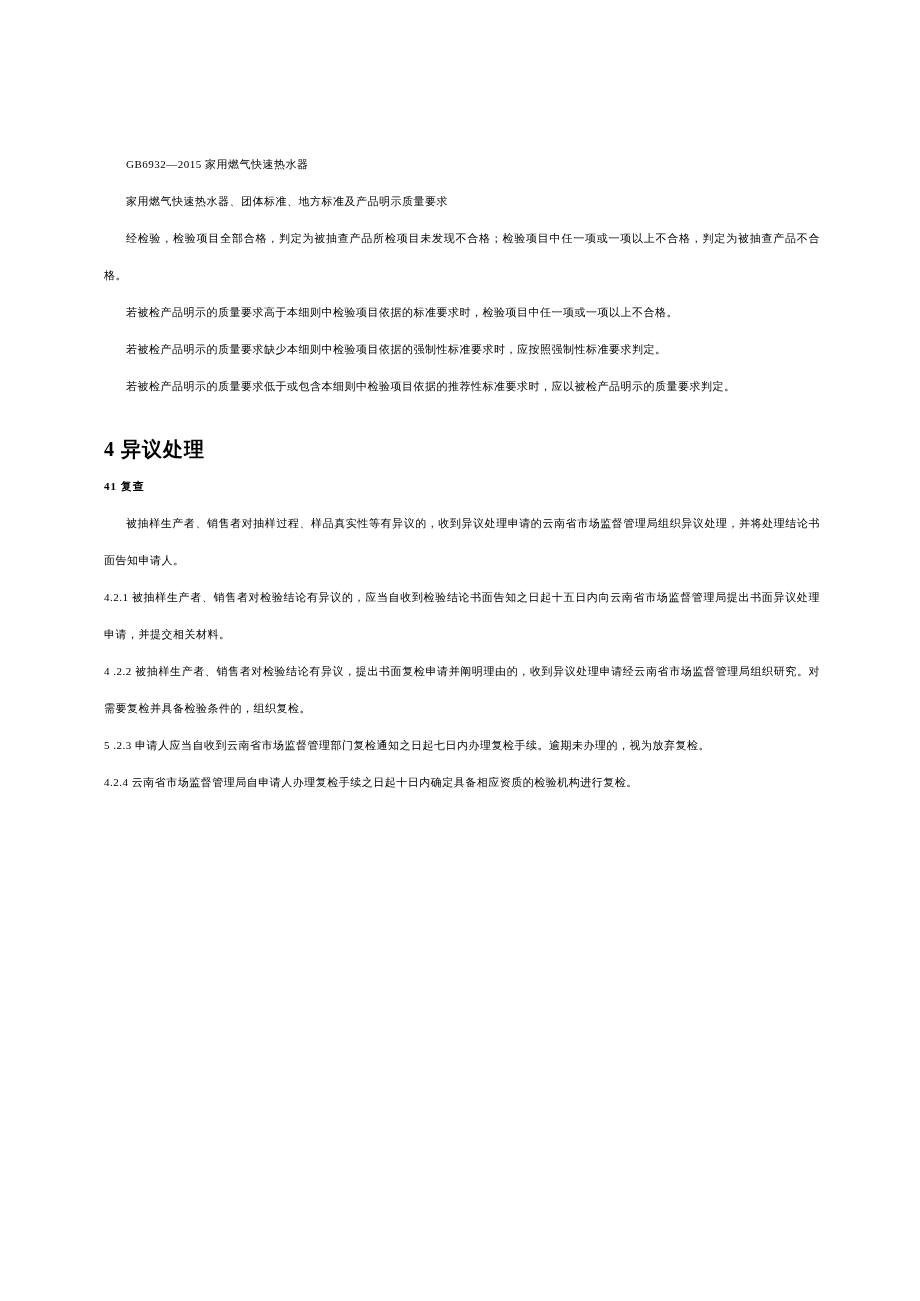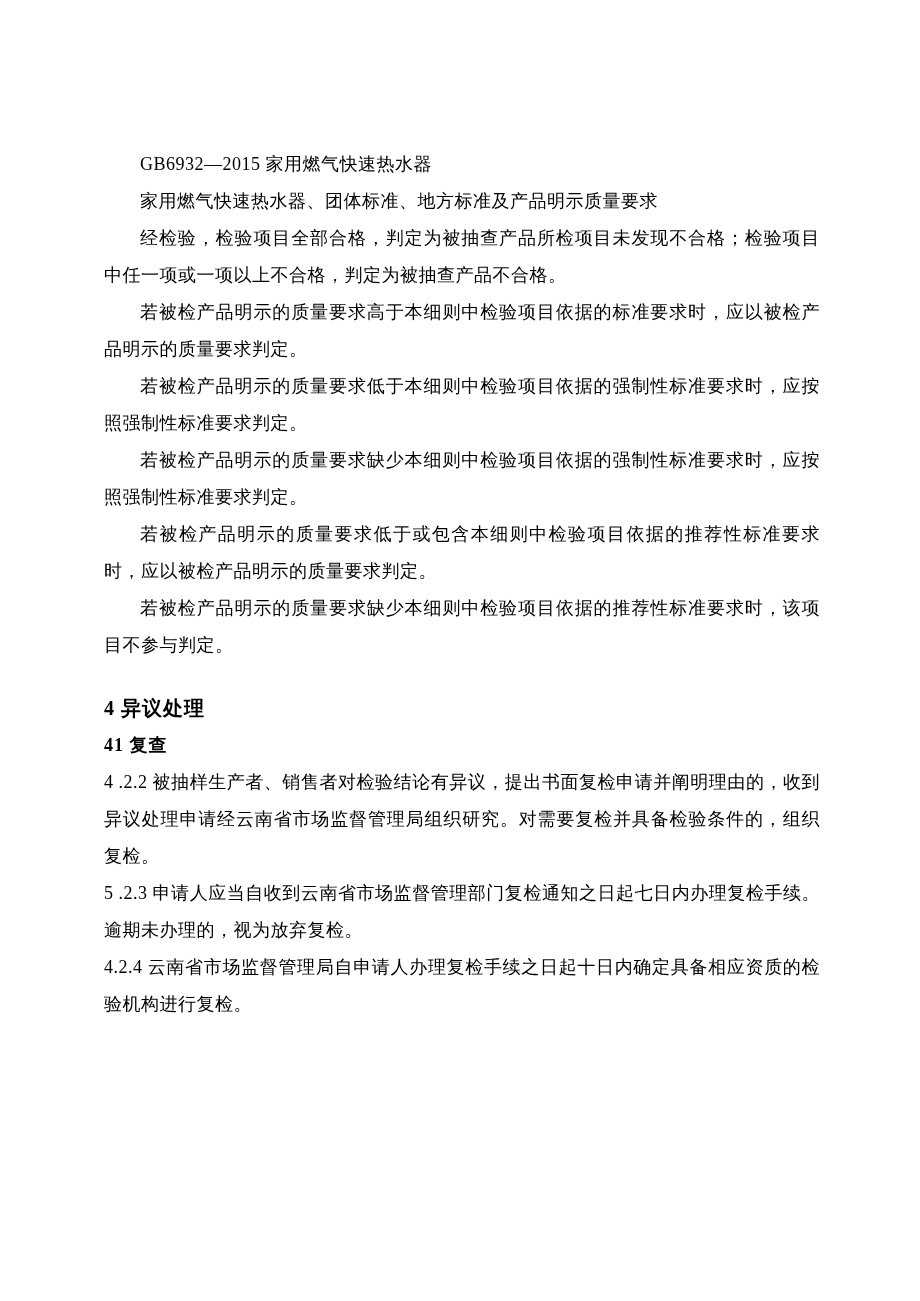--- a/index.html
+++ b/index.html
@@ -11,21 +11,21 @@
   }
   .page {
     box-sizing: border-box;
     width: 920px;
     min-height: 1301px;
     background: #ffffff;
     padding: 146px 100px 60px 104px;
   }
   .para {
     margin: 0;
-    font-size: 18px;
+    font-size: 11px;
     line-height: 37px;
     text-align: justify;
     letter-spacing: 0.5px;
   }
   .indent {
     text-indent: 2em;
   }
   .heading-major {
     font-weight: bold;
     font-size: 20px;
@@ -38,23 +38,23 @@
     font-family: Liberation Serif, serif;
   }
 </style>
 </head>
 <body>
 
 <div class="page">
   <p class="para indent">GB6932—2015 家用燃气快速热水器</p>
   <p class="para indent">家用燃气快速热水器、团体标准、地方标准及产品明示质量要求</p>
   <p class="para indent">经检验，检验项目全部合格，判定为被抽查产品所检项目未发现不合格；检验项目中任一项或一项以上不合格，判定为被抽查产品不合格。</p>
-  <p class="para indent">若被检产品明示的质量要求高于本细则中检验项目依据的标准要求时，应以被检产品明示的质量要求判定。</p>
-  <p class="para indent">若被检产品明示的质量要求低于本细则中检验项目依据的强制性标准要求时，应按照强制性标准要求判定。</p>
+  <p class="para indent">若被检产品明示的质量要求高于本细则中检验项目依据的标准要求时，检验项目中任一项或一项以上不合格。</p>
   <p class="para indent">若被检产品明示的质量要求缺少本细则中检验项目依据的强制性标准要求时，应按照强制性标准要求判定。</p>
   <p class="para indent">若被检产品明示的质量要求低于或包含本细则中检验项目依据的推荐性标准要求时，应以被检产品明示的质量要求判定。</p>
-  <p class="para indent">若被检产品明示的质量要求缺少本细则中检验项目依据的推荐性标准要求时，该项目不参与判定。</p>
   <p class="para heading-major">4 异议处理</p>
   <p class="para heading-minor">41 复查</p>
+  <p class="para indent">被抽样生产者、销售者对抽样过程、样品真实性等有异议的，收到异议处理申请的云南省市场监督管理局组织异议处理，并将处理结论书面告知申请人。</p>
+  <p class="para">4.2.1  被抽样生产者、销售者对检验结论有异议的，应当自收到检验结论书面告知之日起十五日内向云南省市场监督管理局提出书面异议处理申请，并提交相关材料。</p>
   <p class="para">4 .2.2 被抽样生产者、销售者对检验结论有异议，提出书面复检申请并阐明理由的，收到异议处理申请经云南省市场监督管理局组织研究。对需要复检并具备检验条件的，组织复检。</p>
   <p class="para">5 .2.3 申请人应当自收到云南省市场监督管理部门复检通知之日起七日内办理复检手续。逾期未办理的，视为放弃复检。</p>
   <p class="para">4.2.4 云南省市场监督管理局自申请人办理复检手续之日起十日内确定具备相应资质的检验机构进行复检。</p>
 </div>
 
 </body></html>

